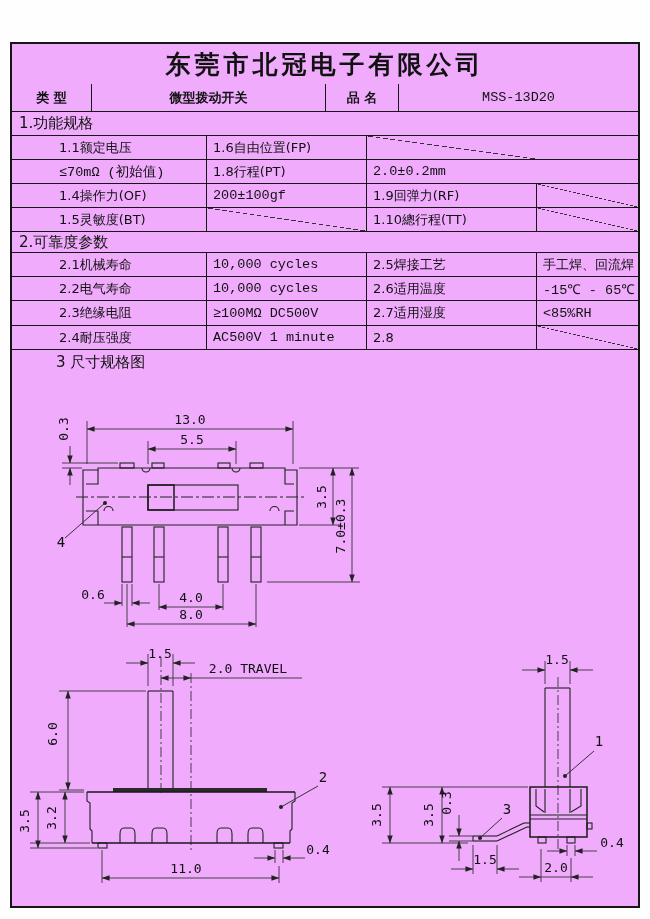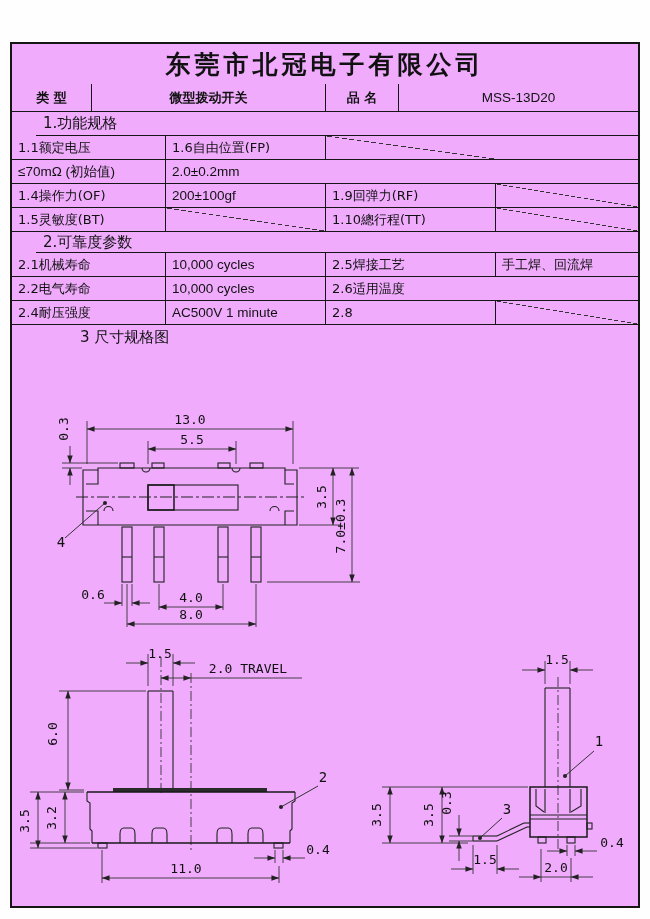--- a/index.html
+++ b/index.html
@@ -7,31 +7,31 @@
   .page { position:relative; width:650px; height:919px; background:#fefefe;
           font-family:"DejaVu Sans", sans-serif; color:#111; overflow:hidden; }
   .frame { position:absolute; left:10px; top:42px; width:630px; height:866px;
            border:2px solid #161616; background:#f0abfc; }
   .row { display:grid; border-bottom:1.5px solid #161616; }
   .title-row { height:40px; display:flex; align-items:center; justify-content:center;
                font-size:25px; font-weight:bold; letter-spacing:4px;
                font-family:"DejaVu Serif","DejaVu Sans",serif; }
   .type-row { height:28px; grid-template-columns:79px 234px 73px 1fr; }
   .sec-row { height:24px; display:flex; align-items:center; padding-left:7px; font-size:15px;
-             border-bottom:1.5px solid #161616;margin-left:24px; }
+             border-bottom:1.5px solid #161616; }
   .sec2-row { height:21px; }
   .sec3-row { border-bottom:none;padding-left:44px; }
-  .spec-row { grid-template-columns:153px 160px 170px 1fr; height:24px; }
+  .spec-row { grid-template-columns:153px 160px 170px 1fr; height:24px;padding-left:41px; }
   .h25 { height:25px; }
   .cell { display:flex; align-items:center; padding:0 6px; font-size:13px; overflow:hidden;
           white-space:nowrap; }
   .cell + .cell { border-left:1.5px solid #161616; }
   .cell.c { justify-content:center; }
   .cell.b { font-weight:bold; }
-  .mono { font-family:Liberation Sans, sans-serif; font-size:13.5px; }
+  .mono { font-family:Liberation Mono, monospace; font-size:13.5px; }
   .diag { background:linear-gradient(to right top, transparent 49.3%, #333 49.3%, #333 50.7%, transparent 50.7%); }
   svg.drawing { position:absolute; left:10px; top:396px; }
   svg .geo  { stroke:#222; fill:none; stroke-width:1.1; }
   svg .hvy  { stroke:#1a1a1a; fill:none; stroke-width:1.5; }
   svg .diml { stroke:#333; fill:none; stroke-width:0.9; }
   svg .cl   { stroke:#333; fill:none; stroke-width:1; }
   svg text.dim { font-family:"DejaVu Sans Mono", monospace; font-size:13px; fill:#111; }
   svg text.co  { font-family:"DejaVu Sans Mono", monospace; font-size:14px; fill:#111; }
   svg .dot { fill:#222; stroke:none; }
   svg .fillbar { fill:#2a2a2a; stroke:none; }
@@ -53,20 +53,21 @@
 
     <div class="sec-row">1.功能规格</div>
 
     <div class="row spec-row">
       <div class="cell">1.1额定电压</div>
       <div class="cell">1.6自由位置(FP)</div>
       <div class="cell diag"></div>
     </div>
     <div class="row spec-row">
       <div class="cell mono">≤70mΩ (初始值)</div>
+      <div class="cell">1.8行程(PT)</div>
       <div class="cell mono">2.0±0.2mm</div>
     </div>
     <div class="row spec-row">
       <div class="cell">1.4操作力(OF)</div>
       <div class="cell mono">200±100gf</div>
       <div class="cell">1.9回弹力(RF)</div>
       <div class="cell diag"></div>
     </div>
     <div class="row spec-row">
       <div class="cell">1.5灵敏度(BT)</div>
@@ -80,20 +81,27 @@
     <div class="row spec-row">
       <div class="cell">2.1机械寿命</div>
       <div class="cell mono">10,000 cycles</div>
       <div class="cell">2.5焊接工艺</div>
       <div class="cell">手工焊、回流焊</div>
     </div>
     <div class="row spec-row">
       <div class="cell">2.2电气寿命</div>
       <div class="cell mono">10,000 cycles</div>
       <div class="cell">2.6适用温度</div>
+      <div class="cell mono">-15℃ - 65℃</div>
+    </div>
+    <div class="row spec-row h25">
+      <div class="cell">2.3绝缘电阻</div>
+      <div class="cell mono">≥100MΩ DC500V</div>
+      <div class="cell">2.7适用湿度</div>
+      <div class="cell mono">&lt;85%RH</div>
     </div>
     <div class="row spec-row">
       <div class="cell">2.4耐压强度</div>
       <div class="cell mono">AC500V 1 minute</div>
       <div class="cell">2.8</div>
       <div class="cell diag"></div>
     </div>
 
     <div class="sec-row sec3-row">3 尺寸规格图</div>
   </div>

